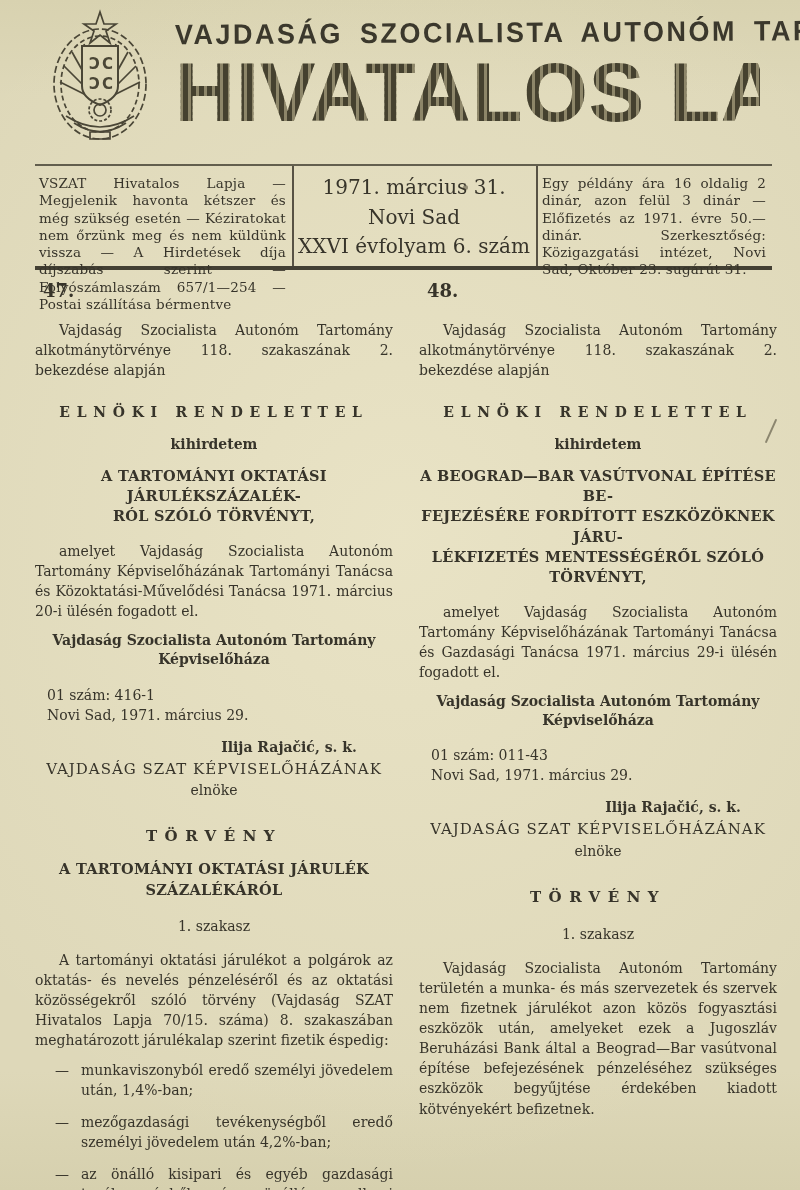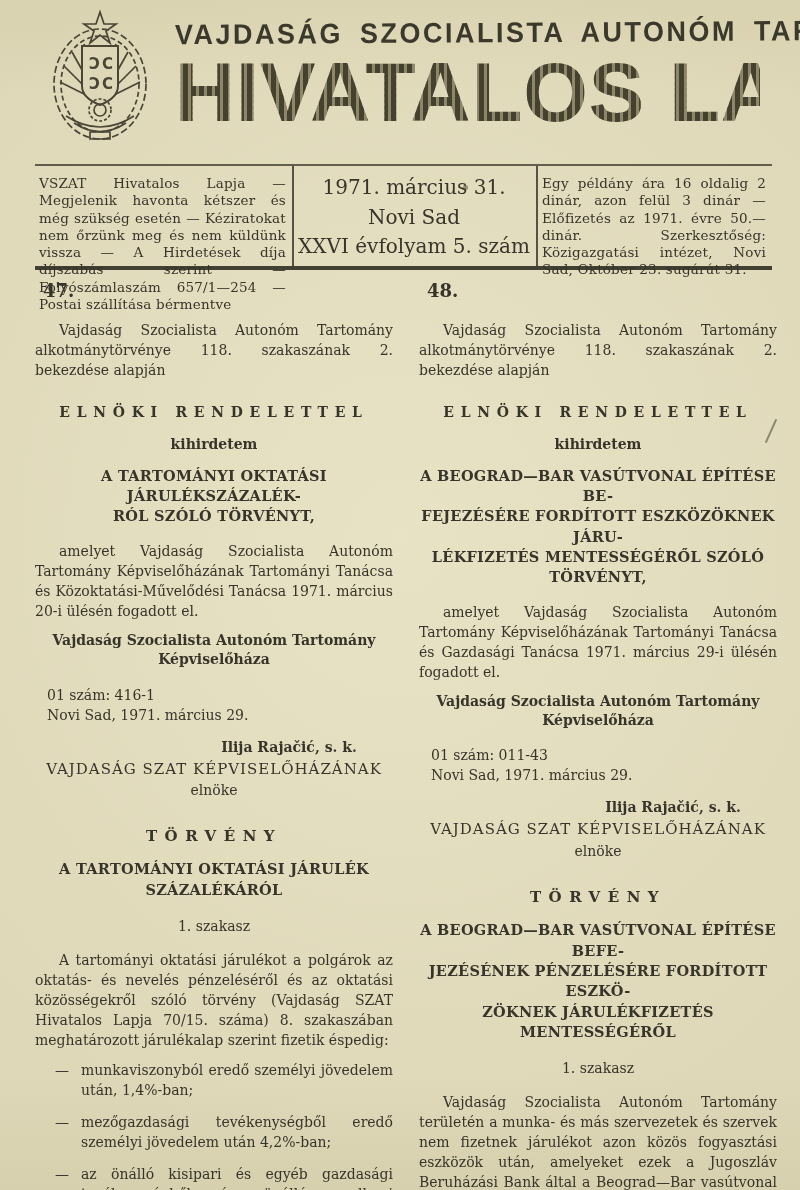--- a/index.html
+++ b/index.html
@@ -149,21 +149,21 @@
       <div class="region-line">VAJDASÁG SZOCIALISTA AUTONÓM TARTOMÁNY</div>
       <div class="gazette-title">HIVATALOS LAPJA</div>
     </div>
   </div>
 
   <div class="infobox">
     <div class="col ib-left">VSZAT Hivatalos Lapja — Megjelenik havonta kétszer és még szükség esetén — Kéziratokat nem őrzünk meg és nem küldünk vissza — A Hirdetések díja díjszabás szerint — Folyószámlaszám 657/1—254 — Postai szállítása bérmentve</div>
     <div class="col ib-center">
       <div>1971. március 31.</div>
       <div>Novi Sad</div>
-      <div>XXVI évfolyam 5. szám</div>
+      <div>XXVI évfolyam 6. szám</div>
     </div>
     <div class="col ib-right">Egy példány ára 16 oldalig 2 dinár, azon felül 3 dinár — Előfizetés az 1971. évre 50.— dinár. Szerkesztőség: Közigazgatási intézet, Novi Sad, Október 23. sugárút 31.</div>
   </div>
 
   <div class="tick-mark"></div>
   <div class="pen-mark"></div>
 
   <div class="bodygrid">
 
     <div class="colL">
@@ -204,23 +204,20 @@
 TÖRVÉNYT,</div>
       <p class="para">amelyet Vajdaság Szocialista Autonóm Tartomány Képviselőházának Tartományi Tanácsa és Gazdasági Tanácsa 1971. március 29-i ülésén fogadott el.</p>
       <div class="issuer">Vajdaság Szocialista Autonóm Tartomány
 Képviselőháza</div>
       <div class="meta">01 szám: 011-43
 Novi Sad, 1971. március 29.</div>
       <div class="signer">Ilija Rajačić, s. k.</div>
       <div class="sign-org">VAJDASÁG SZAT KÉPVISELŐHÁZÁNAK</div>
       <div class="sign-role">elnöke</div>
       <div class="law-heading">TÖRVÉNY</div>
-      <div class="doc-title">A BEOGRAD—BAR VASÚTVONAL ÉPÍTÉSE BEFE-
-JEZÉSÉNEK PÉNZELÉSÉRE FORDÍTOTT ESZKÖ-
-ZÖKNEK JÁRULÉKFIZETÉS MENTESSÉGÉRŐL</div>
 
       <div class="section-label">1. szakasz</div>
       <p class="para">Vajdaság Szocialista Autonóm Tartomány területén a munka- és más szervezetek és szervek nem fizetnek járulékot azon közös fogyasztási eszközök után, amelyeket ezek a Jugoszláv Beruházási Bank által a Beograd—Bar vasútvonal építése befejezésének pénzeléséhez szükséges eszközök begyűjtése érdekében kiadott kötvényekért befizetnek.</p>
 
     </div>
 
   </div>
 </div>
 
 </body></html>

